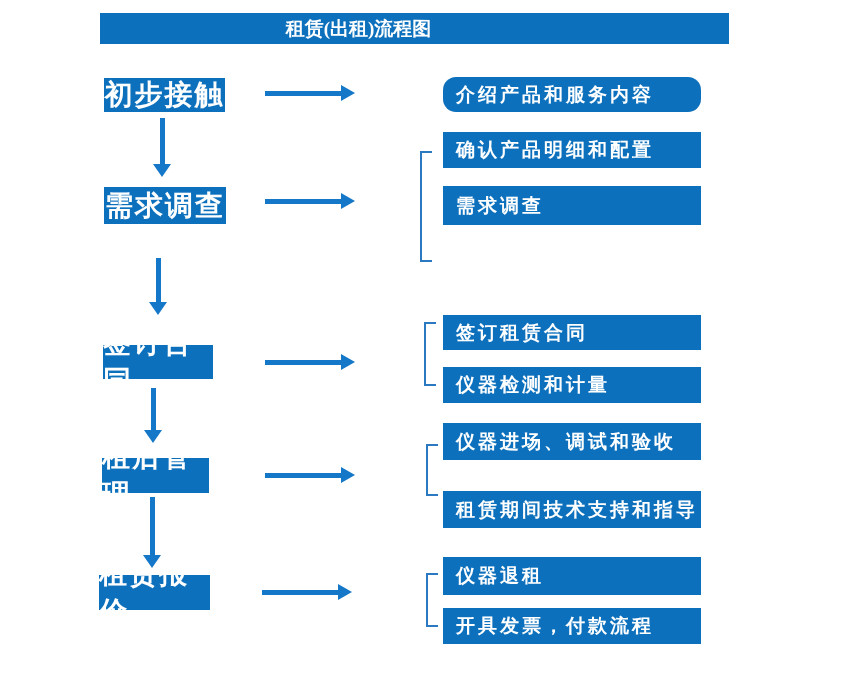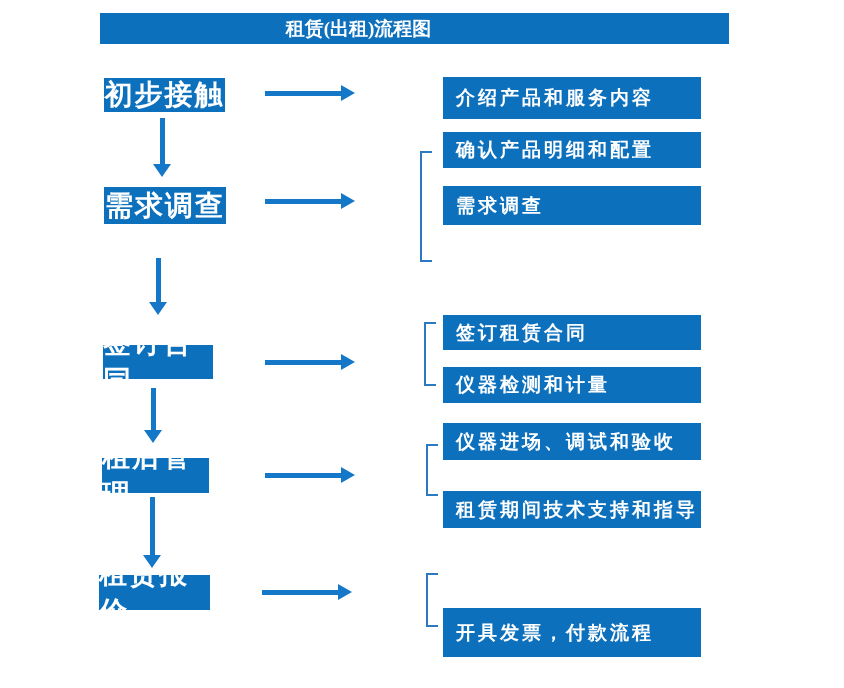--- a/index.html
+++ b/index.html
@@ -96,22 +96,23 @@
   <div class="harrow" style="left:262px; top:584px;">
       <div class="shaft"></div>
       <div class="head"></div>
     </div>
 
   <div class="bracket" style="left:420px; top:151px; height:107px;"></div>
   <div class="bracket" style="left:424px; top:322px; height:60px;"></div>
   <div class="bracket" style="left:426px; top:444px; height:48px;"></div>
   <div class="bracket" style="left:426px; top:573px; height:50px;"></div>
 
-  <div class="item-box" style="top:77px;  height:42px;">介绍产品和服务内容</div>
+  <div class="item-box" style="top:77px;  height:35px;border-radius:13px;">介绍产品和服务内容</div>
   <div class="item-box" style="top:132px; height:36px;">确认产品明细和配置</div>
   <div class="item-box" style="top:186px; height:39px;">需求调查</div>
   <div class="item-box" style="top:315px; height:35px;">签订租赁合同</div>
   <div class="item-box" style="top:367px; height:36px;">仪器检测和计量</div>
   <div class="item-box" style="top:423px; height:37px;">仪器进场、调试和验收</div>
   <div class="item-box" style="top:491px; height:37px;">租赁期间技术支持和指导</div>
-  <div class="item-box" style="top:608px; height:49px;">开具发票，付款流程</div>
+  <div class="item-box" style="top:557px; height:38px;">仪器退租</div>
+  <div class="item-box" style="top:608px; height:36px;">开具发票，付款流程</div>
 
 </div>
 
 </body></html>

